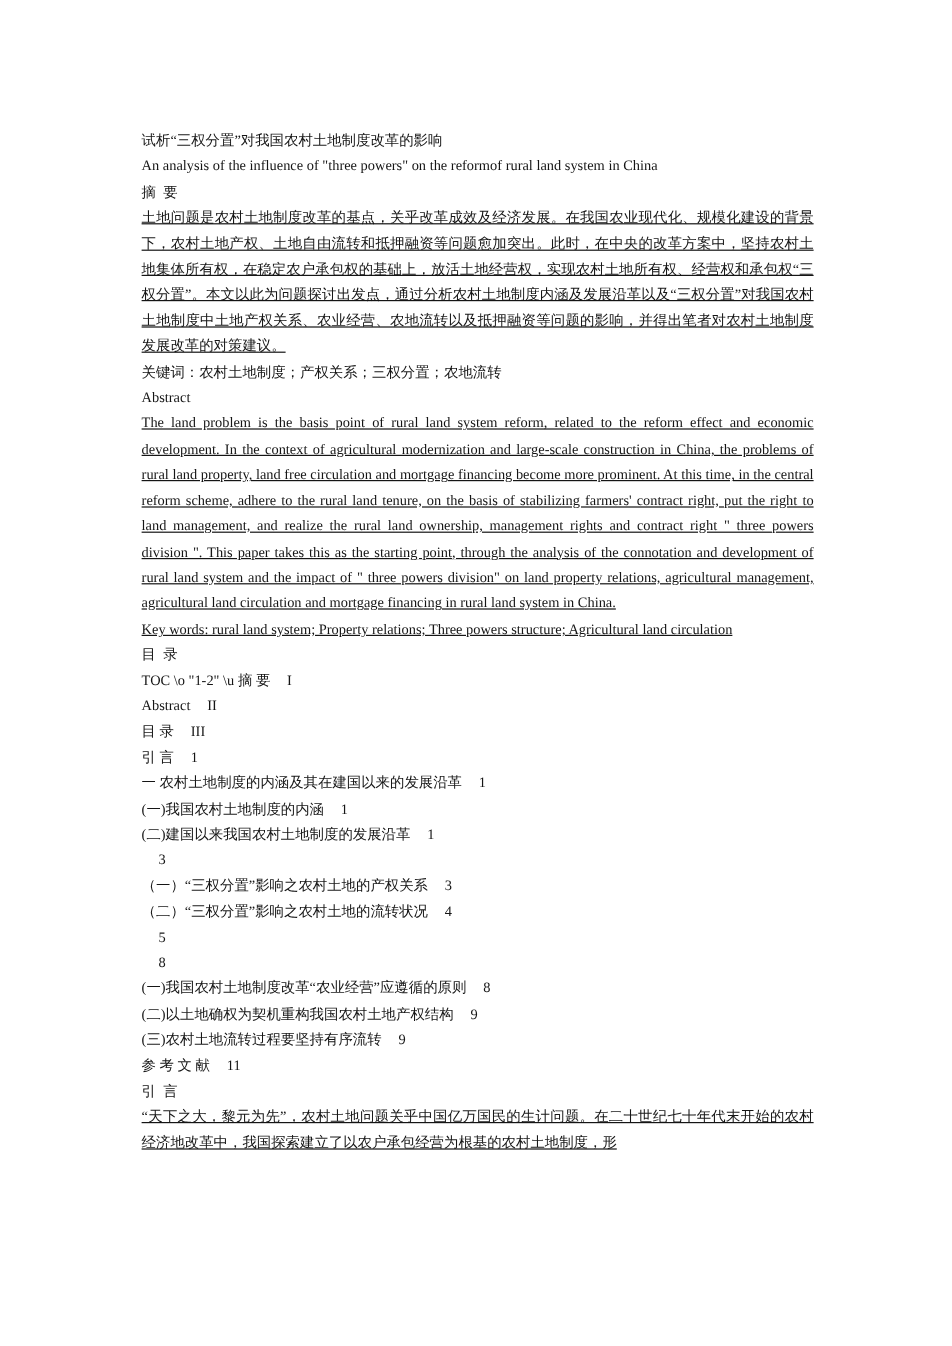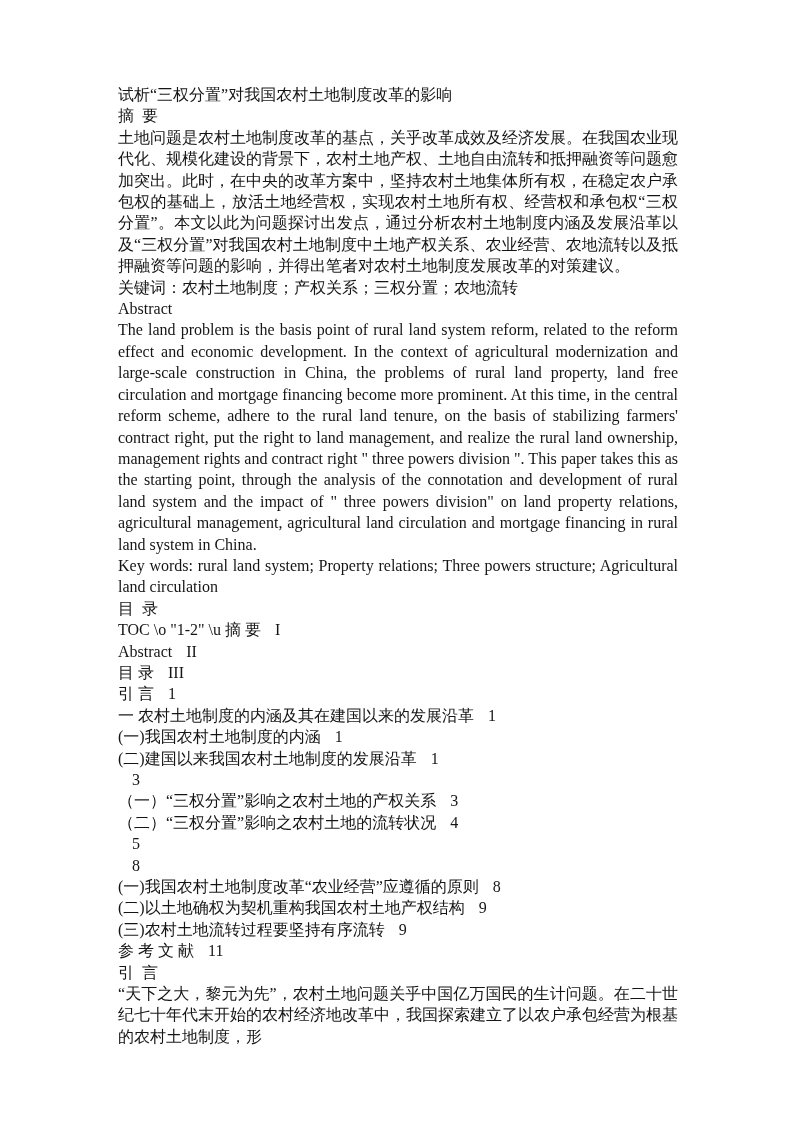--- a/index.html
+++ b/index.html
@@ -11,51 +11,53 @@
     width: 793px;
     height: 1122px;
     position: relative;
     overflow: hidden;
     font-family: "Liberation Serif", "DejaVu Serif", serif;
     color: #151515;
   }
   .doc-page {
     position: absolute;
     left: 118px;
-    top: 84px;
+    top: 107px;
     width: 560px;
-    font-size: 16px;
+    font-size: 12px;
     line-height: 21.4px;
   }
   .line {
     white-space: pre;
   }
   .para-justify {
     text-align: justify;
     text-align-last: left;
+    text-decoration: underline;
   }
   .toc-row {
     display: flex;
     align-items: baseline;
   }
   .toc-label {
     white-space: pre;
   }
   .toc-page {
     margin-left: 14px;
     white-space: pre;
   }
 </style>
 </head>
 <body>
 
 <div class="doc-page">
 
   <div class="line">试析“三权分置”对我国农村土地制度改革的影响</div>
 
+  <div class="line">An analysis of the influence of "three powers" on the reformof rural land system in China</div>
 
   <div class="line">摘  要</div>
 
   <div class="para-justify">土地问题是农村土地制度改革的基点，关乎改革成效及经济发展。在我国农业现代化、规模化建设的背景下，农村土地产权、土地自由流转和抵押融资等问题愈加突出。此时，在中央的改革方案中，坚持农村土地集体所有权，在稳定农户承包权的基础上，放活土地经营权，实现农村土地所有权、经营权和承包权“三权分置”。本文以此为问题探讨出发点，通过分析农村土地制度内涵及发展沿革以及“三权分置”对我国农村土地制度中土地产权关系、农业经营、农地流转以及抵押融资等问题的影响，并得出笔者对农村土地制度发展改革的对策建议。</div>
 
   <div class="line">关键词：农村土地制度；产权关系；三权分置；农地流转</div>
 
   <div class="line">Abstract</div>
 
   <div class="para-justify">The land problem is the basis point of rural land system reform, related to the reform effect and economic development. In the context of agricultural modernization and large-scale construction in China, the problems of rural land property, land free circulation and mortgage financing become more prominent. At this time, in the central reform scheme, adhere to the rural land tenure, on the basis of stabilizing farmers' contract right, put the right to land management, and realize the rural land ownership, management rights and contract right " three powers division ". This paper takes this as the starting point, through the analysis of the connotation and development of rural land system and the impact of " three powers division" on land property relations, agricultural management, agricultural land circulation and mortgage financing in rural land system in China.</div>

